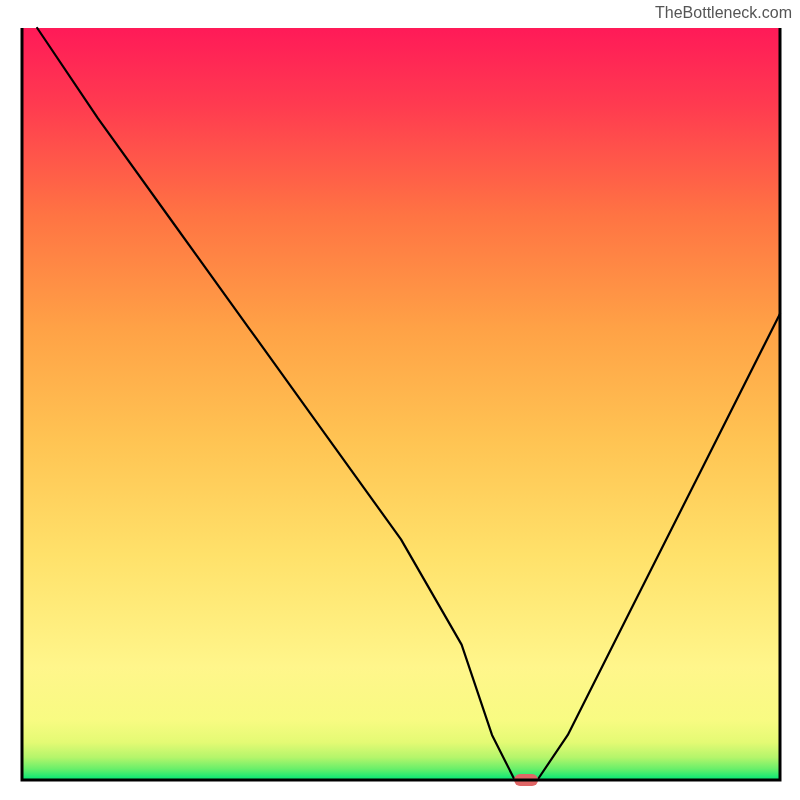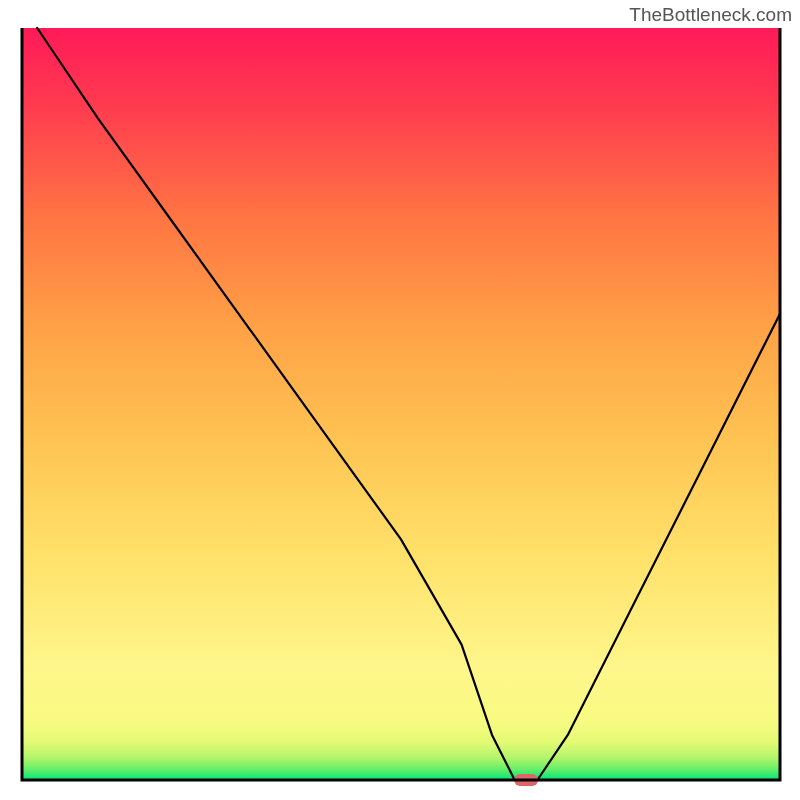--- a/index.html
+++ b/index.html
@@ -16,21 +16,21 @@
     left: 0;
     top: 0;
     width: 800px;
     height: 800px;
     box-sizing: border-box;
   }
   .attribution {
     position: absolute;
     top: 4px;
     right: 8px;
-    font-size: 19px;
+    font-size: 16px;
     color: #555555;
     font-family: Arial, Helvetica, sans-serif;
   }
   svg {
     display: block;
   }
 </style>
 </head>
 <body>
 

